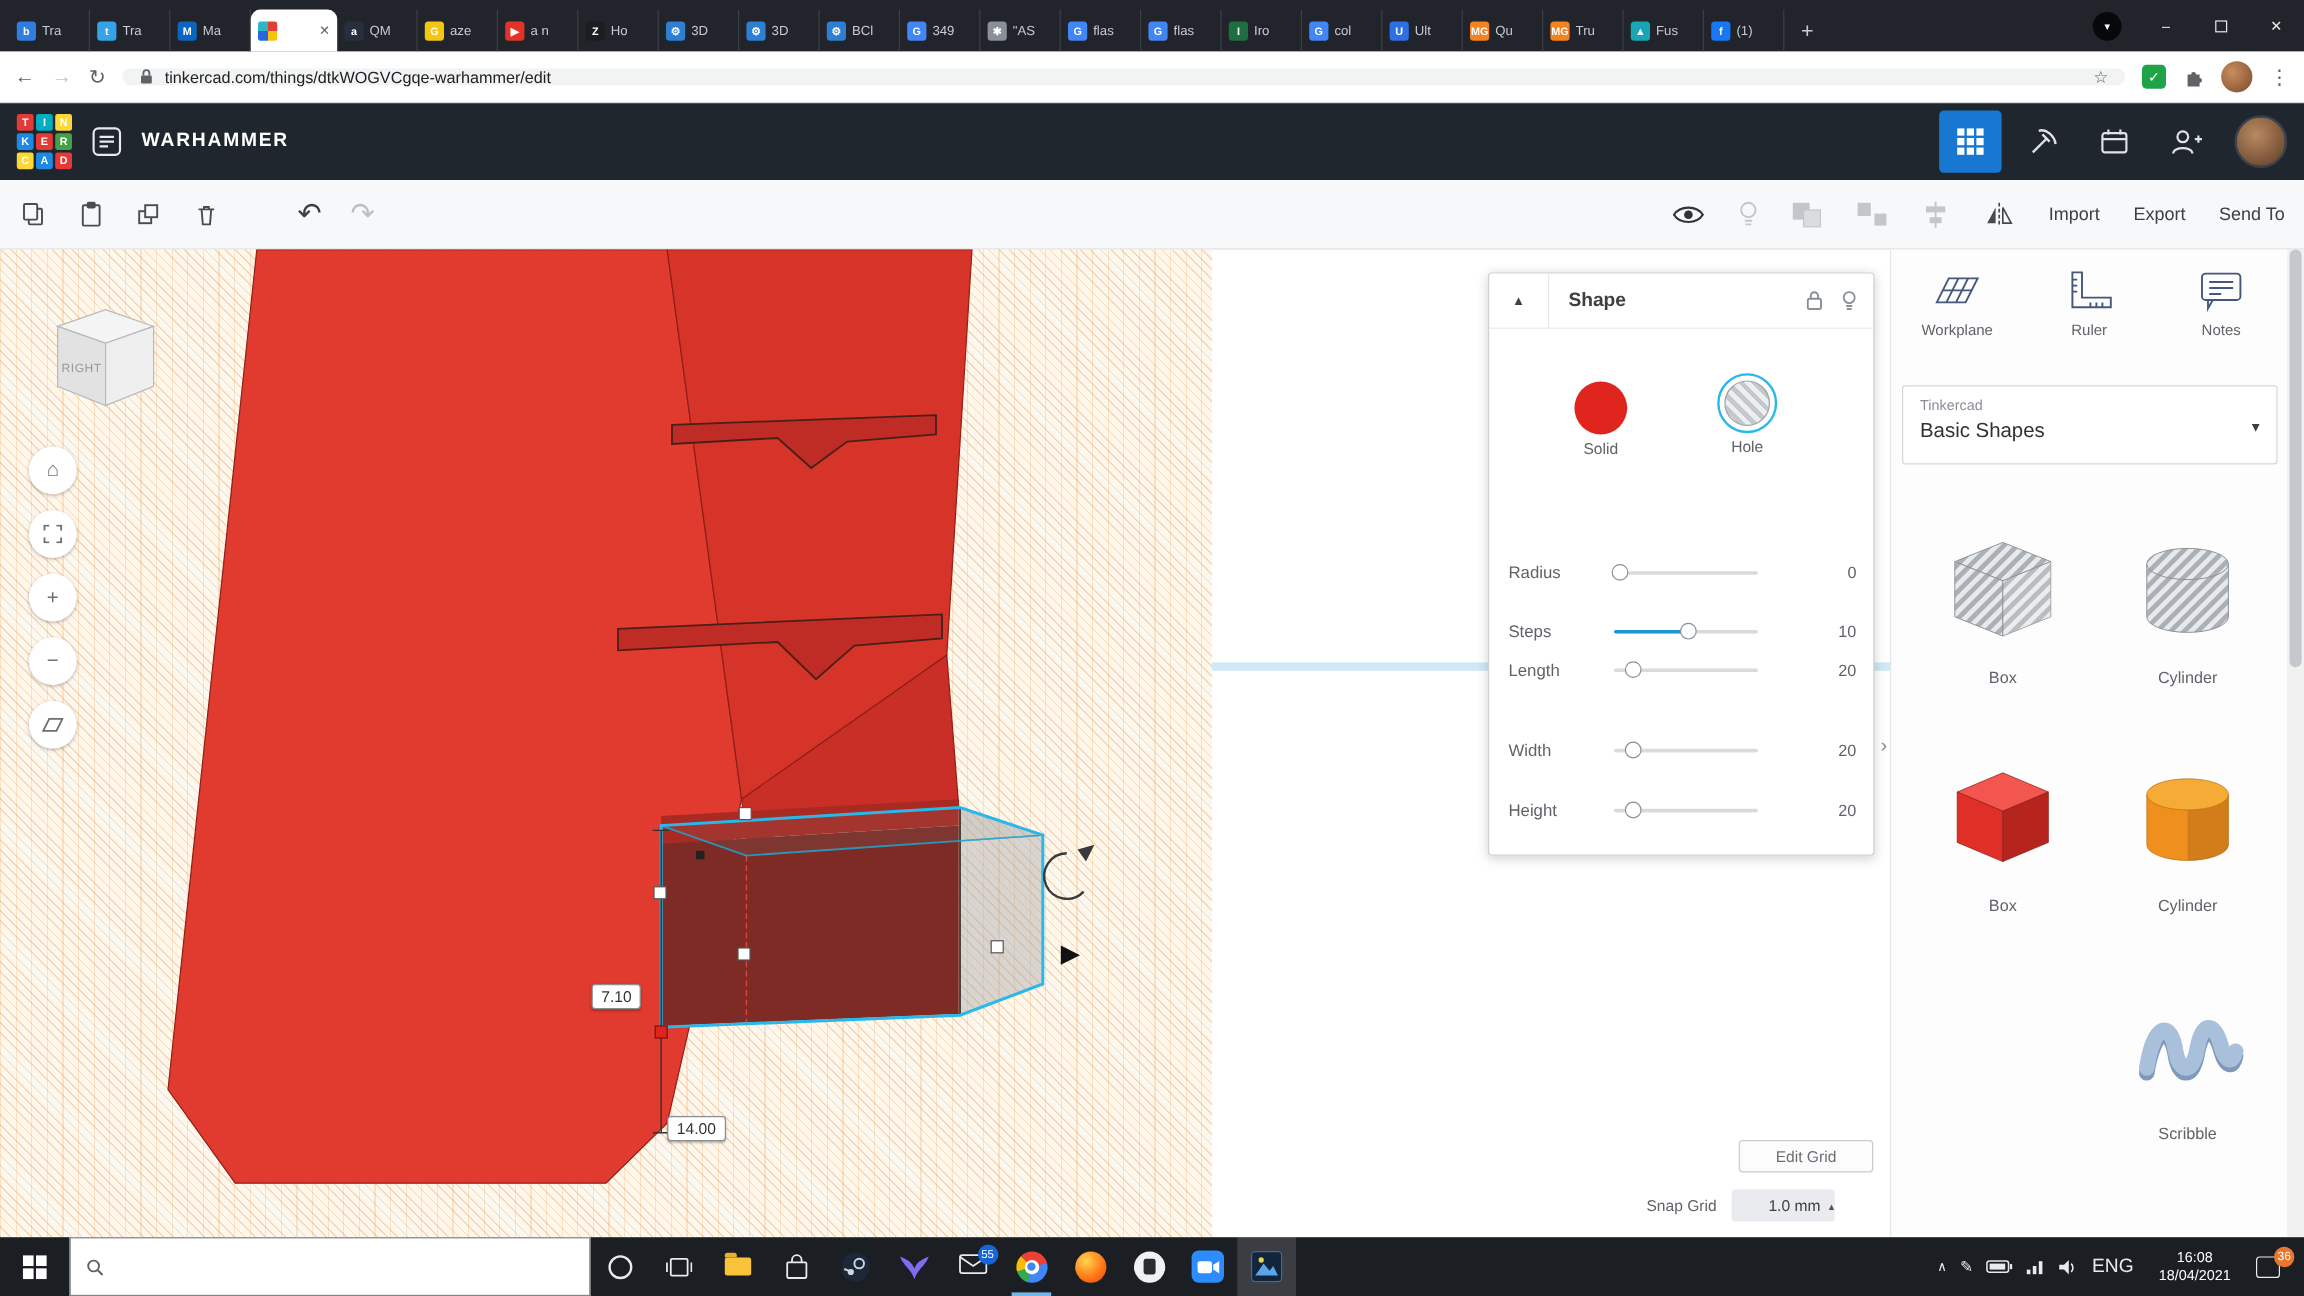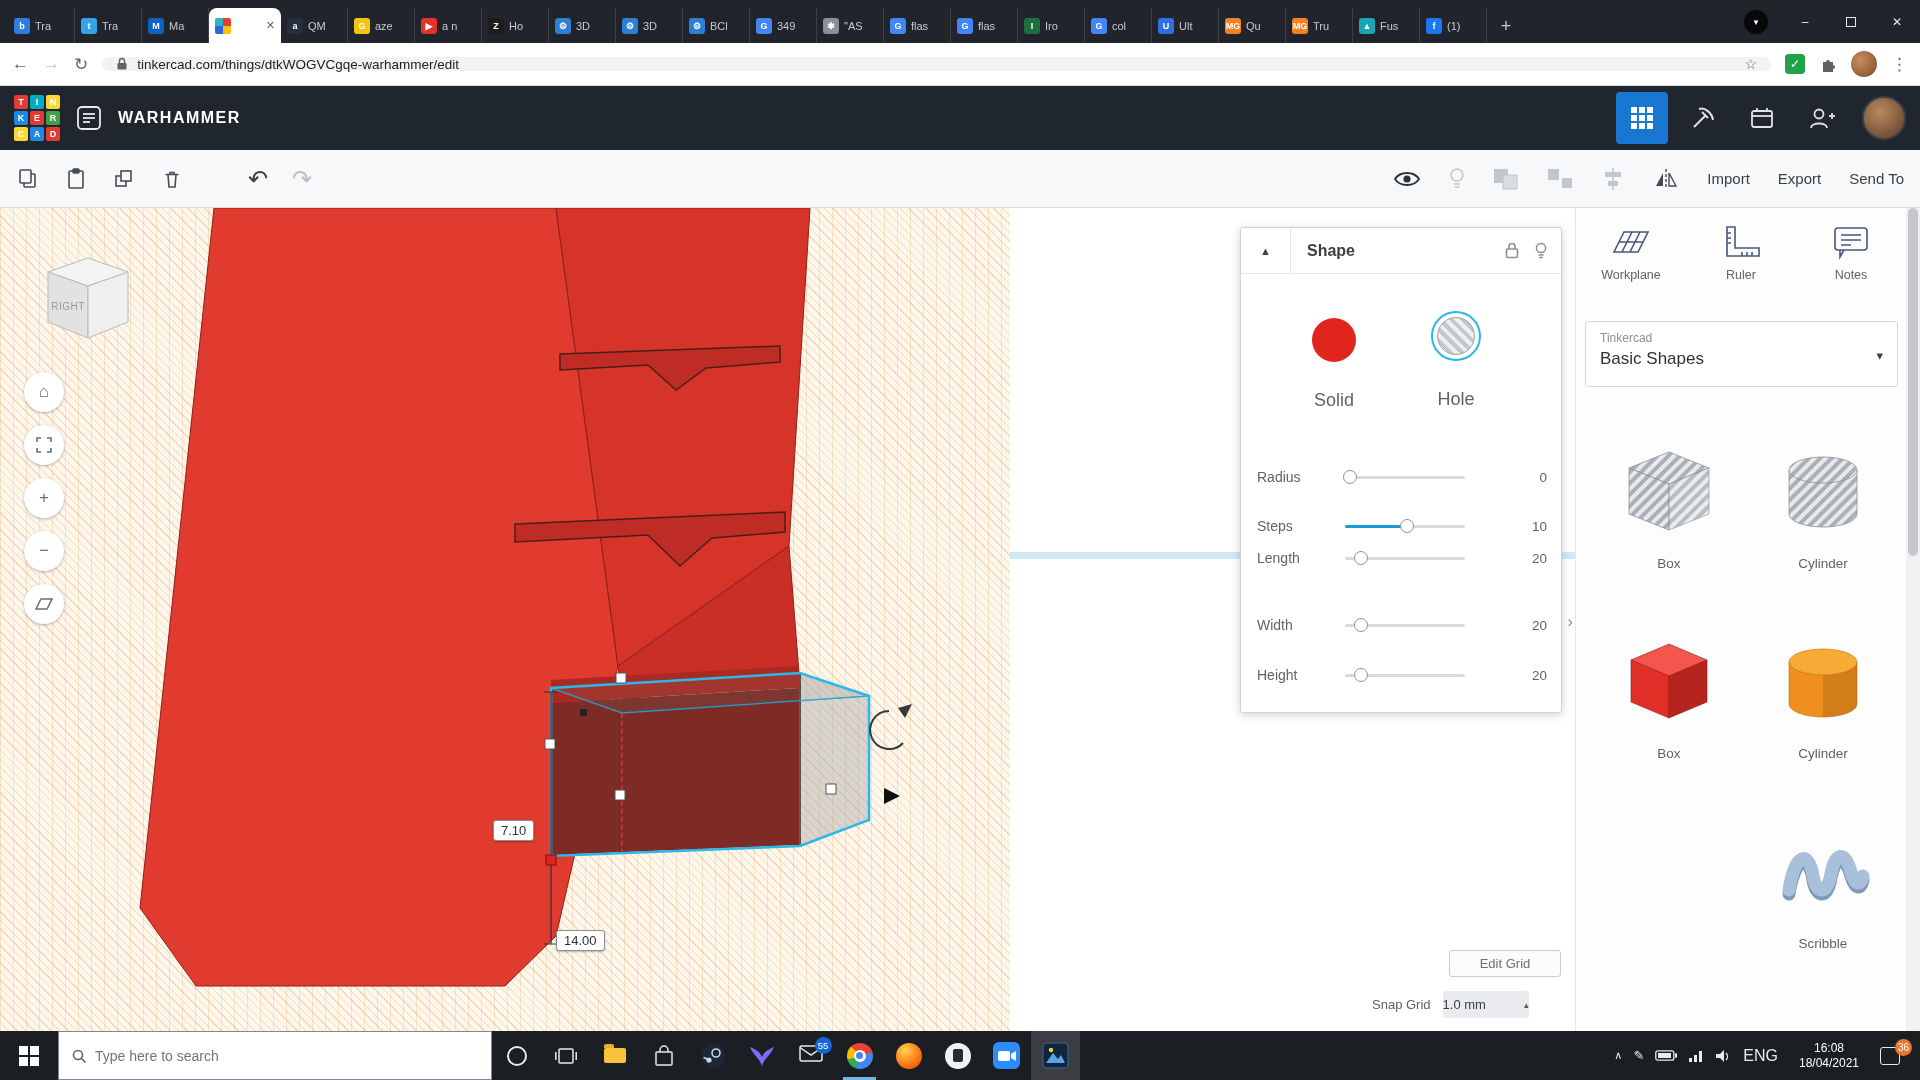--- a/index.html
+++ b/index.html
@@ -49,34 +49,34 @@
 
 #hatch{position:absolute;left:0;top:208px;width:1010px;height:823px;background-color:#fdf7ee;background-image:repeating-linear-gradient(45deg,rgba(235,150,60,.34) 0 1px,transparent 1px 6px),repeating-linear-gradient(90deg,rgba(235,150,60,.22) 0 1px,transparent 1px 13px)}
 #blueline{position:absolute;left:1010px;top:552px;width:565px;height:7px;background:#cfe9f6;z-index:1}
 #viewcube{position:absolute;left:26px;top:236px;z-index:3}
 .navcol{position:absolute;left:24px;width:40px;height:40px;background:#fff;border-radius:50%;box-shadow:0 1px 3px rgba(0,0,0,.28);display:flex;align-items:center;justify-content:center;color:#6b7075;font-size:17px;z-index:3}
 #modelsvg{position:absolute;left:0;top:208px;z-index:2}
 .dim{position:absolute;background:#fff;border:1px solid #8a8f94;border-radius:3px;padding:2px 7px;font-size:13px;color:#2f3337;box-shadow:0 1px 2px rgba(0,0,0,.25);z-index:4}
 #editgrid{position:absolute;left:1449px;top:950px;width:112px;height:27px;border:1px solid #c8ccd0;border-radius:3px;background:#fcfcfd;font-size:13px;color:#6b7075;display:flex;align-items:center;justify-content:center;z-index:4}
 #snapgrid{position:absolute;left:1372px;top:991px;z-index:4;display:flex;align-items:center;gap:12px}
 #snapgrid .sg-label{font-size:13px;color:#5f6368}
-#snapgrid .sg-box{width:86px;height:27px;background:#e9ebee;border-radius:3px;display:flex;align-items:center;justify-content:space-between;gap:7px;font-size:13px;color:#3c4043}
+#snapgrid .sg-box{width:86px;height:27px;background:#e9ebee;border-radius:3px;display:flex;align-items:center;justify-content:flex-end;gap:7px;font-size:13px;color:#3c4043}
 #snapgrid .sg-caret{font-size:9px;color:#555}
 
 
 #shapepanel{position:absolute;left:1240px;top:227px;width:322px;height:486px;background:#fff;border:1px solid #d0d3d6;border-radius:3px;box-shadow:0 2px 10px rgba(0,0,0,.18);z-index:10}
 .sp-head{height:46px;border-bottom:1px solid #e6e8ea;display:flex;align-items:center}
 .sp-collapse{width:50px;height:100%;border-right:1px solid #e6e8ea;display:flex;align-items:center;justify-content:center;color:#3f4449;font-size:11px}
 .sp-title{margin-left:16px;font-size:16px;font-weight:bold;color:#3c4043;flex:1}
 .sp-hicons{display:flex;align-items:center;gap:16px;margin-right:14px}
 .sp-opt{position:absolute;width:90px;text-align:center}
 .solo{width:44px;height:44px;border-radius:50%;background:#e0251f;margin:4px auto 0}
 .holo{width:50px;height:50px;border-radius:50%;border:2px solid #29b8ea;background:#fff;display:flex;align-items:center;justify-content:center;margin:0 auto}
 .holo .stripes{width:38px;height:38px;border-radius:50%;border:1px solid #9aa0a6;background:repeating-linear-gradient(45deg,#c3c8cc 0 4px,#edefef 4px 8px)}
-.opt-lab{margin-top:28px;font-size:18px;color:#5f6368}
+.opt-lab{margin-top:4px;font-size:13px;color:#5f6368}
 .srow{position:absolute;left:16px;width:290px;height:22px;display:flex;align-items:center}
 .srow .lab{width:88px;font-size:14px;color:#5f6368}
 .strack{position:relative;width:120px;height:3px;background:#d8dbde;border-radius:2px}
 .sfill{position:absolute;left:0;top:0;height:3px;background:#1b9ad2;border-radius:2px}
 .sknob{position:absolute;top:-6px;width:14px;height:14px;background:#fff;border:1.5px solid #8d9298;border-radius:50%}
 .srow .val{margin-left:auto;font-size:13.5px;color:#5f6368}
 
 
 #sidebar{position:absolute;left:1575px;top:208px;width:331px;height:823px;background:#fdfdfd;border-left:1px solid #e4e6e8}
 .tools{display:flex;justify-content:space-around;padding-top:16px}
@@ -627,21 +627,20 @@
           <rect x="0" y="11" width="9" height="9"></rect>
           <rect x="11" y="11" width="9" height="9"></rect>
         </g>
       </svg>
   </div>
   <div class="ts-search">
     <svg width="16" height="16" viewBox="0 0 16 16">
         <circle cx="7" cy="7" r="4.5" fill="none" stroke="#5f6368" stroke-width="1.6"></circle>
         <line x1="10.5" y1="10.5" x2="14.5" y2="14.5" stroke="#5f6368" stroke-width="1.6"></line>
       </svg>
-    <input placeholder="Type here to search" style="">
   </div>
   <div class="slot">
       <span class="ring"></span>
     </div>
   <div class="slot">
       <svg width="22" height="18" viewBox="0 0 22 18" fill="none" stroke="#e8eaed" stroke-width="1.5">
         <rect x="4" y="2" width="14" height="14" rx="1"></rect>
         <line x1="0.8" y1="5" x2="0.8" y2="13"></line>
         <line x1="21.2" y1="5" x2="21.2" y2="13"></line>
       </svg>

